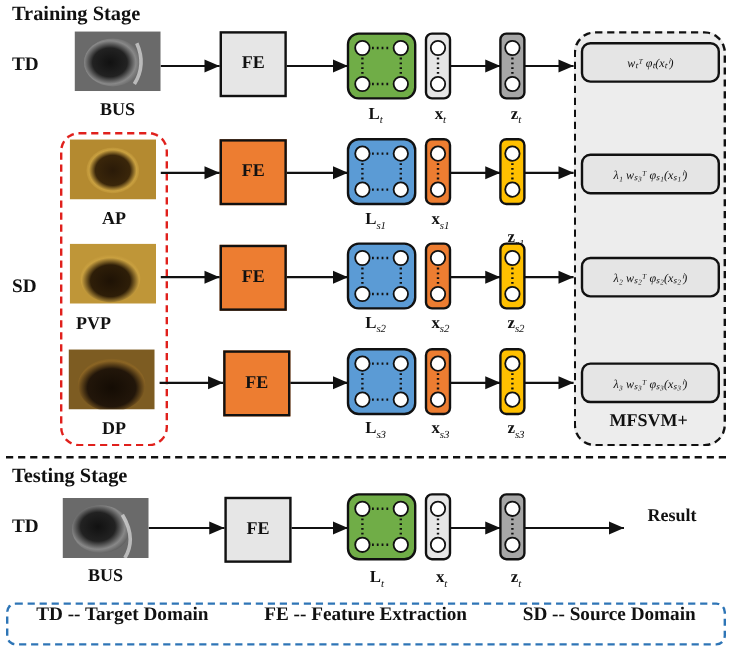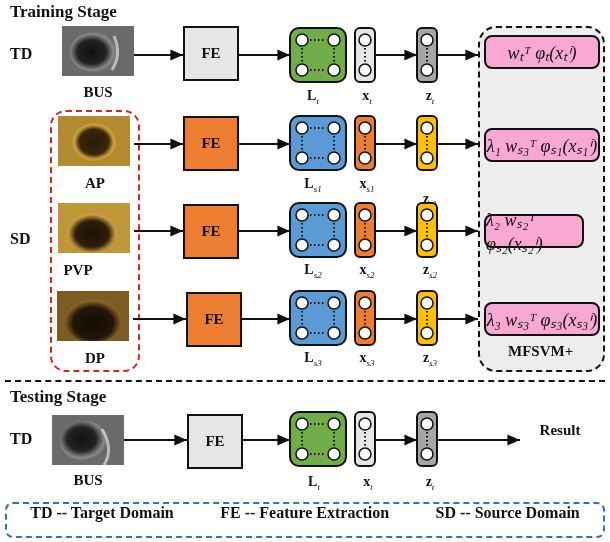--- a/index.html
+++ b/index.html
@@ -9,23 +9,23 @@
   .stage-title { font-weight:bold; font-size:17px; }
   .domain-label { font-weight:bold; font-size:16px; }
   .img-label { font-weight:bold; font-size:15px; text-align:center; width:80px; }
   .thumb { width:72px; height:50px; overflow:hidden; }
   .fe { border:2px solid #111; display:flex; align-items:center; justify-content:center;
         font-weight:bold; font-size:15px; box-sizing:border-box; }
   .fe.gray { background:#e6e6e6; }
   .fe.orange { background:#ed7d31; }
   .vec-label { font-weight:bold; font-size:14px; text-align:center; width:40px; }
   .vec-label sub { font-size:9px; font-weight:normal; font-style:italic; }
-  .formula-box { border:2px solid #111; border-radius:8px; background:#f9a8d4;
+  .formula-box { border:2px solid #111; border-radius:8px; background:#e5e5e5;
                  display:flex; align-items:center; justify-content:center;
-                 font-size:18px; box-sizing:border-box; font-style:italic; }
+                 font-size:10px; box-sizing:border-box; font-style:italic; }
   .mfsvm-panel { border:2px dashed #111; border-radius:18px; background:#ededed; box-sizing:border-box; }
   .mfsvm-label { font-weight:bold; font-size:15px; }
   .sd-group { border:2px dashed #e0201c; border-radius:16px; box-sizing:border-box; }
   .divider { border-top:2px dashed #111; }
   .legend-box { border:2px dashed #2e75b6; border-radius:8px; box-sizing:border-box;
                 display:flex; align-items:flex-start; justify-content:space-around; }
   .legend-item { font-weight:bold; font-size:16px; }
   .pred { font-weight:bold; font-size:15px; text-align:center; line-height:20px; }
   svg.overlay { position:absolute; left:0; top:0; }
 </style>
@@ -104,21 +104,21 @@
 <div class="abs img-label" style="left:55px;top:350px;">DP</div>
 
 <div class="abs fe gray" style="left:183px;top:26px;width:56px;height:55px;">FE</div>
 <div class="abs fe orange" style="left:183px;top:116px;width:56px;height:55px;">FE</div>
 <div class="abs fe orange" style="left:183px;top:204px;width:56px;height:55px;">FE</div>
 <div class="abs fe orange" style="left:186px;top:292px;width:56px;height:55px;">FE</div>
 
 <div class="abs mfsvm-panel" style="left:478px;top:26px;width:127px;height:346px;"></div>
 <div class="abs formula-box" style="left:484px;top:35px;width:116px;height:34px;">wₜᵀ φₜ(xₜⁱ)</div>
 <div class="abs formula-box" style="left:484px;top:128px;width:116px;height:34px;">λ₁ wₛ₃ᵀ φₛ₁(xₛ₁ⁱ)</div>
-<div class="abs formula-box" style="left:484px;top:214px;width:100px;height:34px;">λ₂ wₛ₂ᵀ φₛ₂(xₛ₂ⁱ)</div>
+<div class="abs formula-box" style="left:484px;top:214px;width:116px;height:34px;">λ₂ wₛ₂ᵀ φₛ₂(xₛ₂ⁱ)</div>
 <div class="abs formula-box" style="left:484px;top:302px;width:116px;height:34px;">λ₃ wₛ₃ᵀ φₛ₃(xₛ₃ⁱ)</div>
 <div class="abs mfsvm-label" style="left:508px;top:343px;">MFSVM+</div>
 
 <div class="abs vec-label" style="left:293px;top:88px;"><span>L</span><sub>t</sub></div>
 <div class="abs vec-label" style="left:347px;top:88px;"><span>x</span><sub>t</sub></div>
 <div class="abs vec-label" style="left:410px;top:88px;"><span>z</span><sub>t</sub></div>
 
 <div class="abs vec-label" style="left:293px;top:176px;"><span>L</span><sub>s1</sub></div>
 <div class="abs vec-label" style="left:347px;top:176px;"><span>x</span><sub>s1</sub></div>
 <div class="abs vec-label" style="left:410px;top:191px;"><span>z</span><sub>s1</sub></div>

